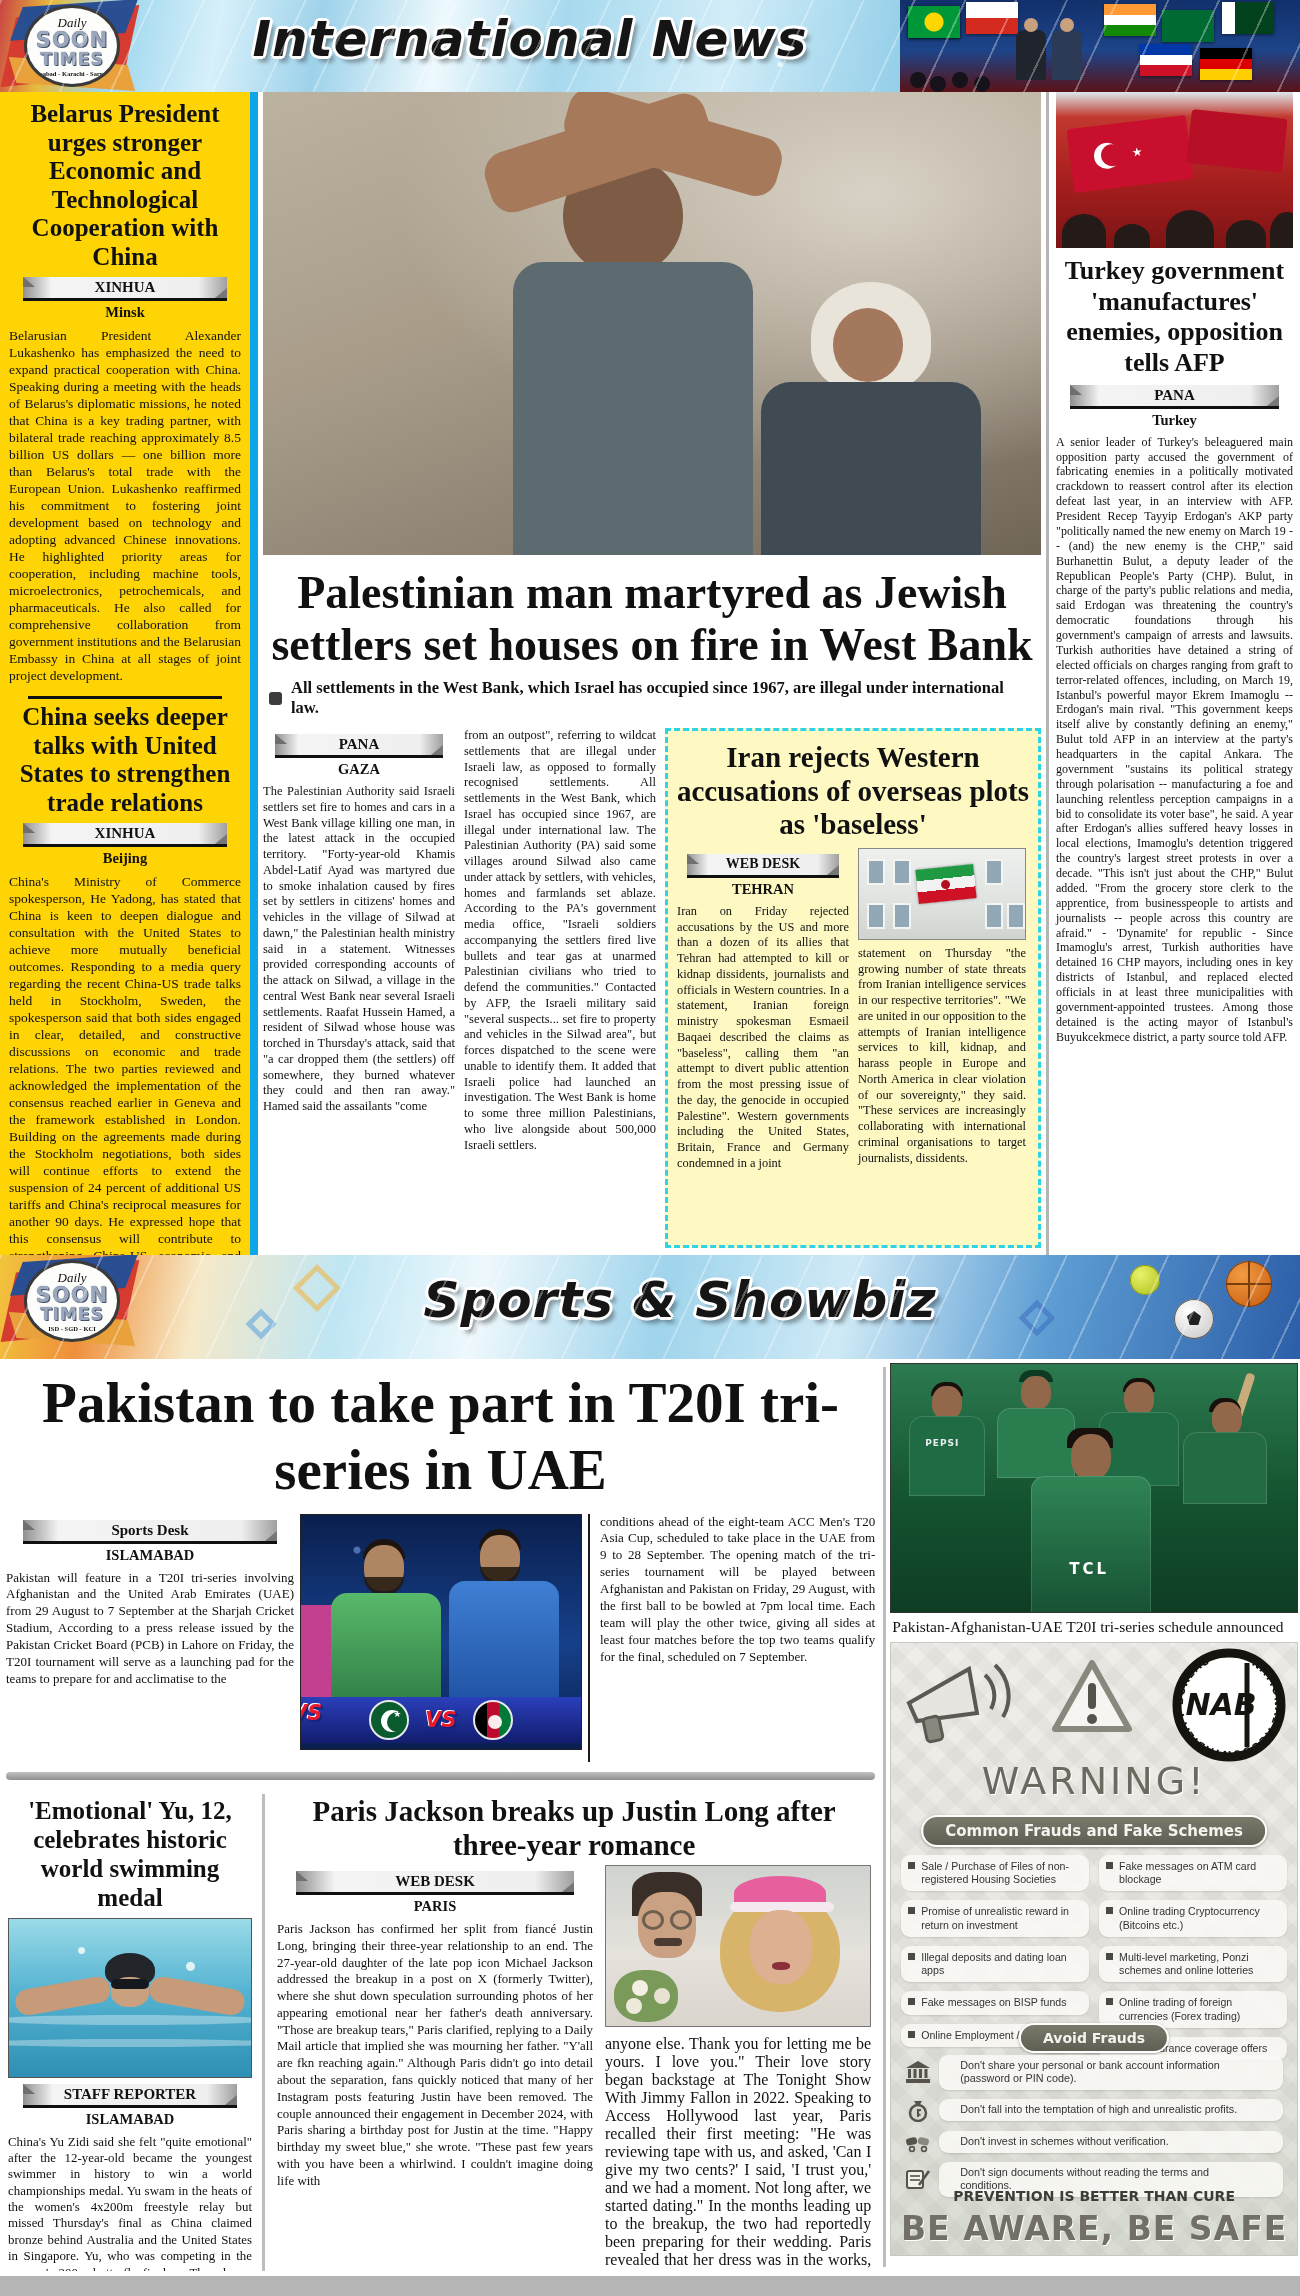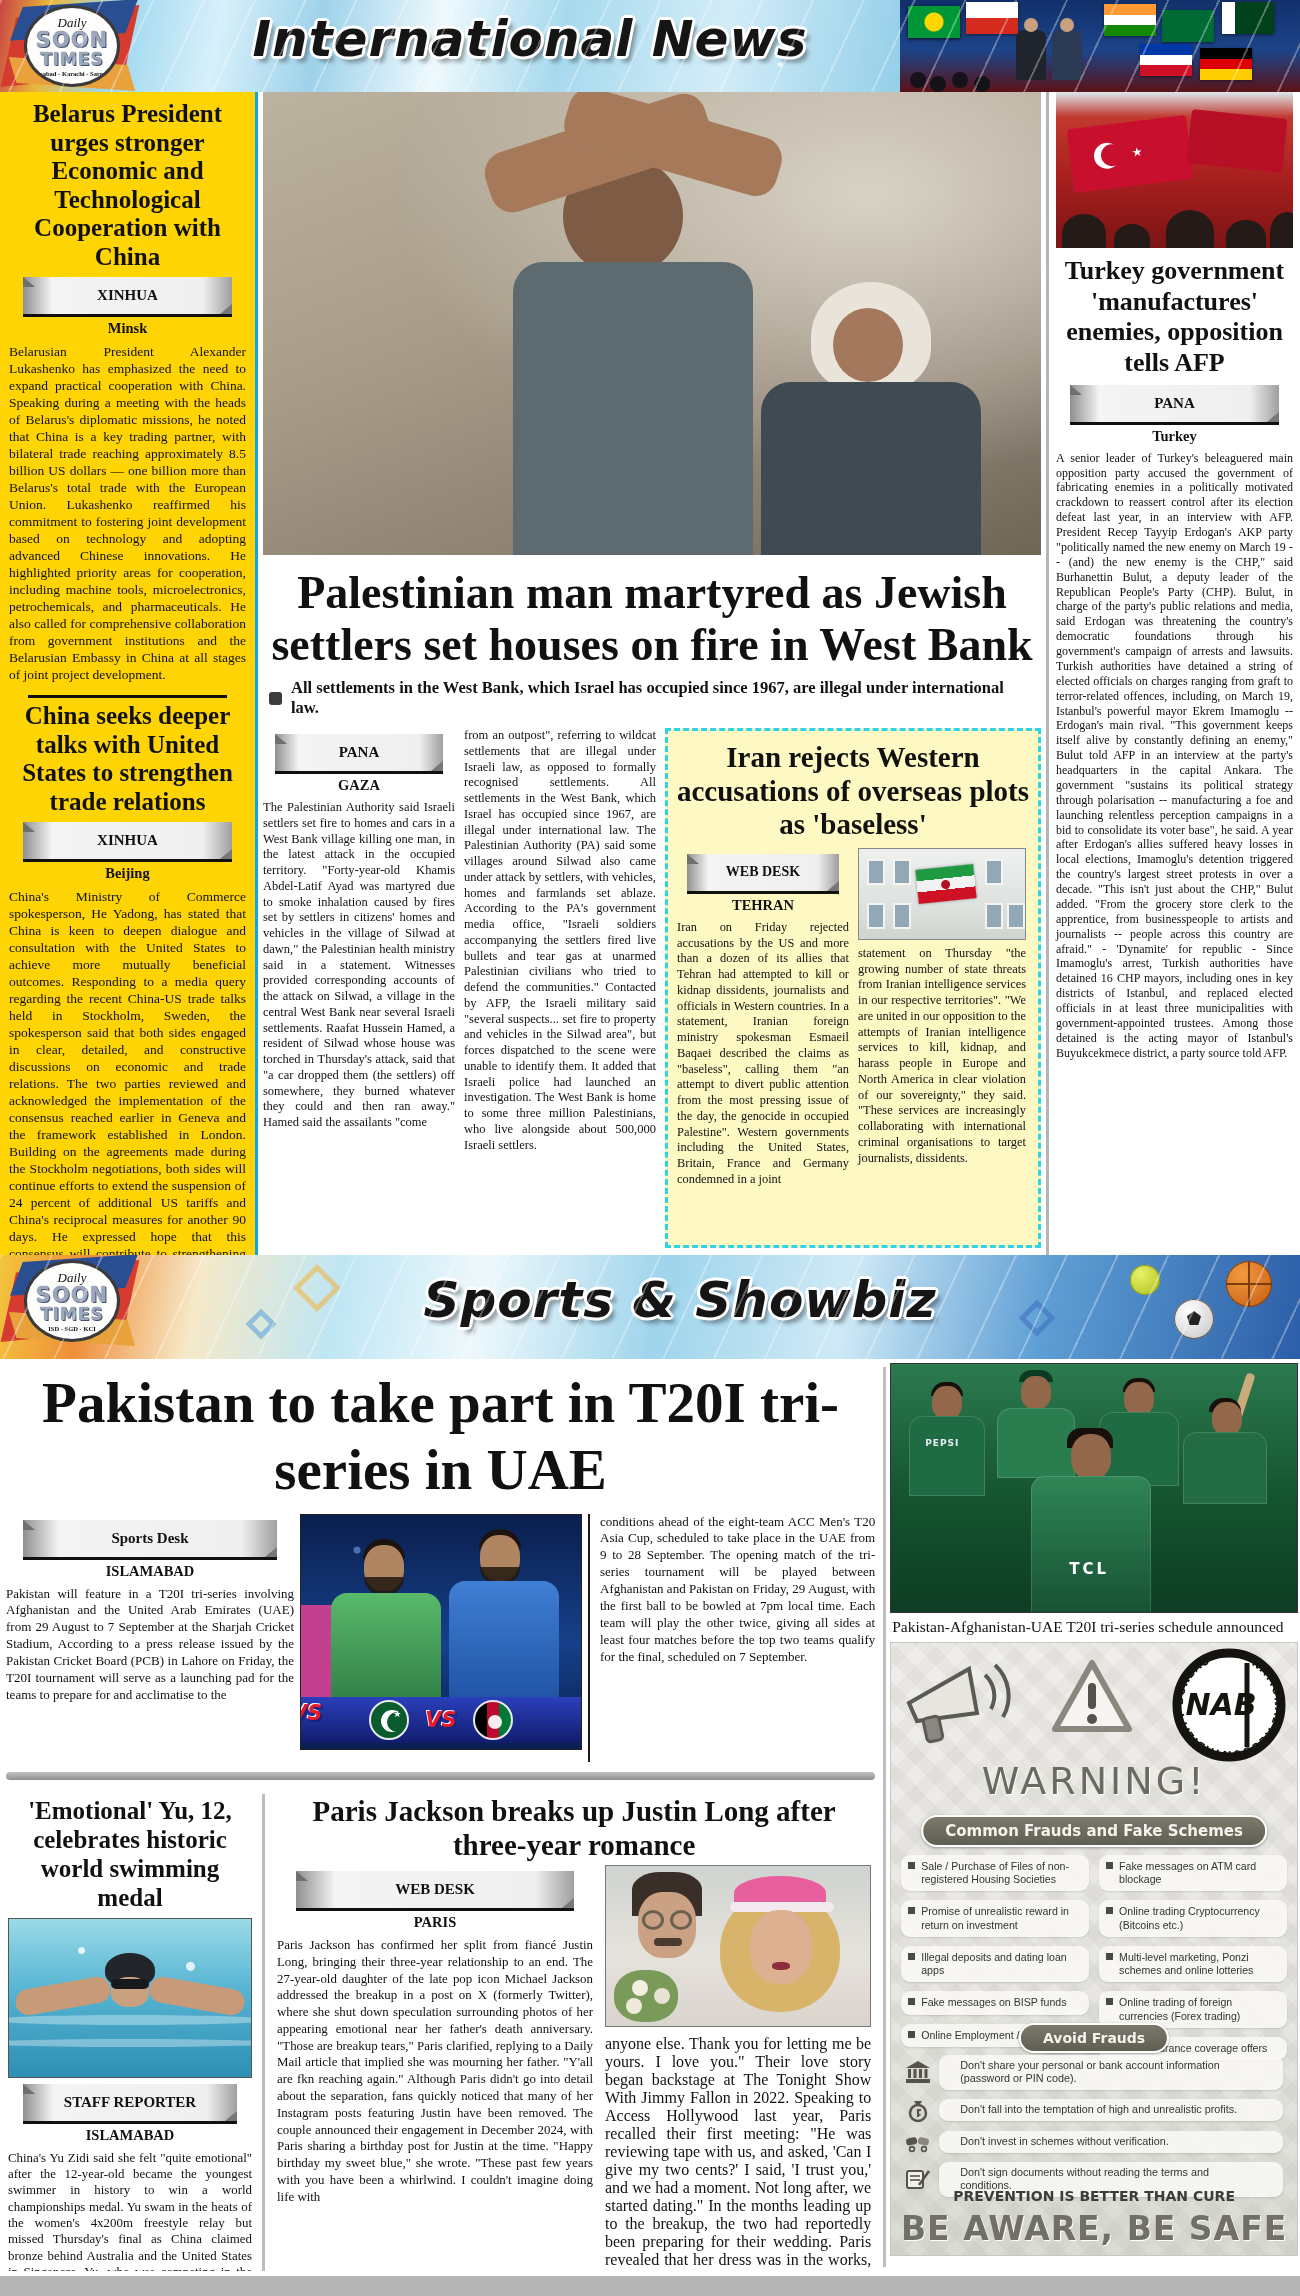--- a/index.html
+++ b/index.html
@@ -63,34 +63,34 @@
   
   .flags { position:absolute; right:0; top:0; width:400px; height:92px; overflow:hidden;
       background:linear-gradient(180deg,#12306b 0%,#1d4489 55%,#5b1216 100%); }
   .flag { position:absolute; width:52px; height:32px; box-shadow:0 1px 3px rgba(0,0,0,.5); }
   .crowd-dot { position:absolute; width:16px; height:16px; border-radius:50%; background:#16121a; bottom:4px; }
   .hands { position:absolute; left:116px; top:18px; width:70px; height:56px; }
   .hands .man { position:absolute; width:30px; height:50px; background:#20242c; border-radius:8px 8px 0 0; }
   .hands .head { position:absolute; top:-12px; left:8px; width:14px; height:14px; border-radius:50%; background:#caa17e; }
 
   
-  .tag { position:relative; height:40px; margin:6px auto 3px; width:88%;
+  .tag { position:relative; height:24px; margin:6px auto 3px; width:88%;
       background:linear-gradient(90deg,#8f8f8f,#f4f4f4 14%,#efefef 86%,#9f9f9f);
       display:flex; align-items:center; justify-content:center;
       font-weight:bold; font-size:15px; border-bottom:3px solid #101010; }
   .tag::before{content:"";position:absolute;left:0;top:0;border-style:solid;border-width:10px 0 0 12px;
       border-color:transparent transparent transparent #6f6f6f;}
   .tag::after{content:"";position:absolute;right:0;bottom:0;border-style:solid;border-width:0 0 10px 12px;
       border-color:transparent transparent #777 transparent;}
   .dateline { text-align:center; font-weight:bold; font-size:14.5px; margin:3px 0 6px; }
   .bt { text-align:justify; }
 
   
   .intl-body { display:flex; height:1163px; }
-  .col-yellow { width:258px; background:#ffd404; padding:4px 9px 0; border-right:3px solid #0ea5e9; overflow:hidden; }
+  .col-yellow { width:258px; background:#ffd404; padding:4px 9px 0; border-right:8px solid #0ea5e9; overflow:hidden; }
   .yellow-h { font-size:25px; line-height:1.14; text-align:center; font-weight:bold; margin:4px 2px 2px; }
   .col-yellow .bt { font-size:13.5px; line-height:1.26; }
   .black-rule { width:84%; border-top:3px solid #101010; margin:12px auto 4px; }
 
   .col-center { width:788px; padding:0 5px; overflow:hidden; }
   .photo-pal { position:relative; height:463px; overflow:hidden; background:
       radial-gradient(ellipse at 78% 22%, #d8d2c6 0%, transparent 55%),
       linear-gradient(160deg,#bcb2a0 0%,#a99d8a 40%,#8c8172 75%,#6f6557 100%); }
   .pal-arm { position:absolute; background:#a5795a; border-radius:22px; }
   .pal-head { position:absolute; background:#7d5b44; border-radius:50%; }

